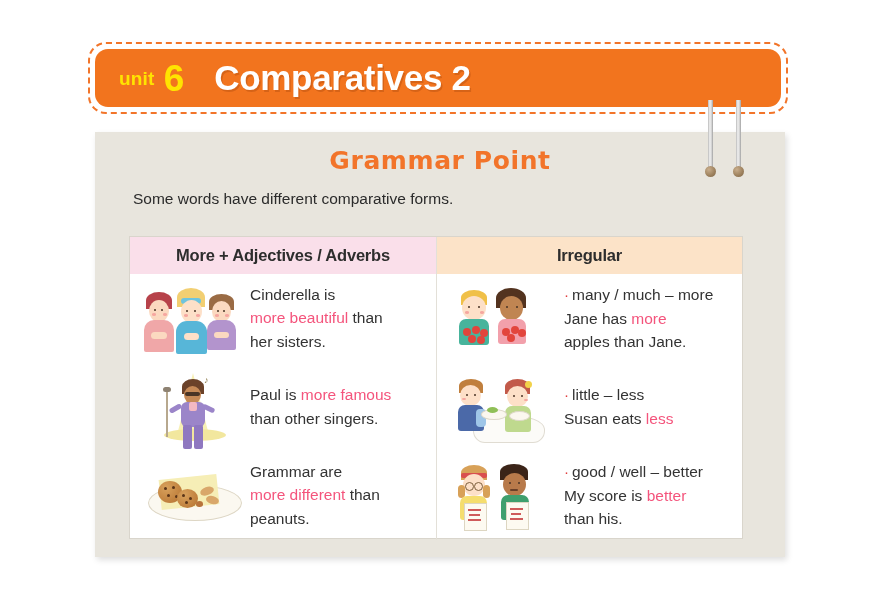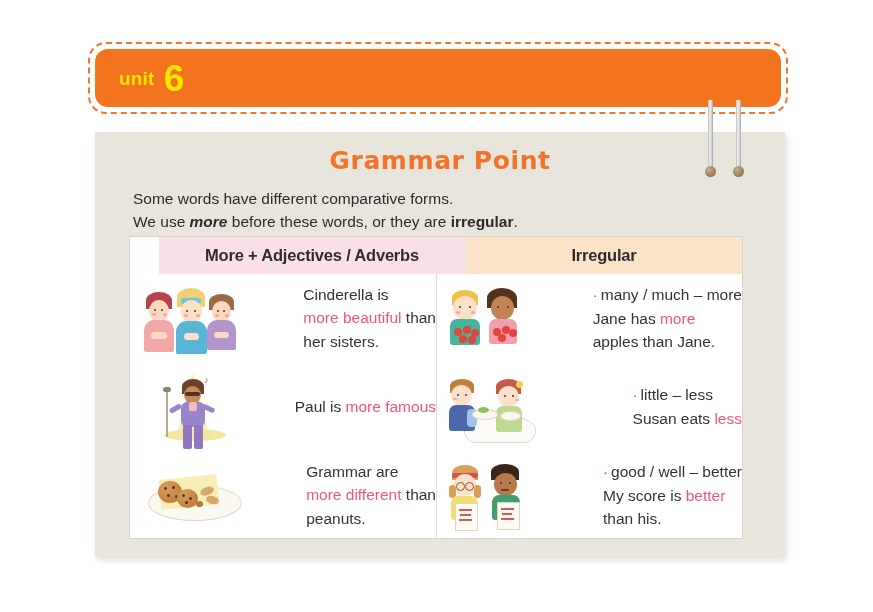--- a/index.html
+++ b/index.html
@@ -119,45 +119,43 @@
     border: 1px solid #d9d5cc;
     background: #ffffff;
     box-sizing: border-box;
     display: flex;
     flex-direction: column;
   }
   #table-head {
     display: flex;
     height: 37px;
     flex: 0 0 37px;
-    padding-left: 29px;
   }
   .th {
     display: flex;
     align-items: center;
     justify-content: center;
     font-size: 16.5px;
     font-weight: bold;
     color: #2d2d2d;
     letter-spacing: -.2px;
     box-sizing: border-box;
   }
   #th-left  { width: 306px; background: #fadfea; }
   #th-right { flex: 1; background: #fce3c8; border-left: 1px solid #e3e0d8; }
 
   #table-body { display: flex; flex: 1; }
   #col-left  { width: 306px; box-sizing: border-box; }
-  #col-right { flex: 1; border-left: 1px solid #e3e0d8; box-sizing: border-box; }
+  #col-right { flex: 1; border-left: 1px solid #e3e0d8; box-sizing: border-box; padding-left: 9px; }
 
   .row {
     display: flex;
     align-items: center;
     height: 88.5px;
     box-sizing: border-box;
-    justify-content: space-between;
   }
   .cell-art {
     width: 112px;
     height: 80px;
     flex: 0 0 112px;
     position: relative;
   }
   .cell-text {
     font-size: 15.5px;
     line-height: 1.52;
@@ -217,35 +215,35 @@
   .scribble { position:absolute;height:1.5px;background:#cf5a5a; }
   .apple { position:absolute;width:8px;height:8px;background:#e2453c;border-radius:50%; }
 </style>
 </head>
 <body>
 
 <div id="unit-banner-wrap">
   <div id="unit-banner">
     <span id="unit-word">unit</span>
     <span id="unit-number">6</span>
+    <span id="unit-title">Comparatives 2</span>
   </div>
 </div>
 
 <div class="pin" id="pin-a"></div>
 <div class="pin-head" id="pin-a-h"></div>
 <div class="pin" id="pin-b"></div>
 <div class="pin-head" id="pin-b-h"></div>
 
 <div id="panel">
 
   <div id="grammar-point-title">Grammar Point</div>
 
   <div id="intro-block">
     <div>Some words have different comparative forms.</div>
-    <div><span>We use </span><span class="bold-italic">more</span><span> before these words, or they are </span><span class="bold-only">irregular</span><span>.</span></div>
   </div>
 
   <div id="grammar-table">
 
     <div id="table-head">
       <div class="th" id="th-left">More + Adjectives / Adverbs</div>
       <div class="th" id="th-right">Irregular</div>
     </div>
 
     <div id="table-body">
@@ -312,20 +310,21 @@
               <div style="position:absolute;width:8px;height:9px;background:#f4b9c2;left:9px;top:23px;border-radius:2px;"></div>
               <div style="position:absolute;width:9px;height:24px;background:#8f78c0;left:3px;top:46px;border-radius:2px;"></div>
               <div style="position:absolute;width:9px;height:24px;background:#8f78c0;left:14px;top:46px;border-radius:2px;"></div>
               <div style="position:absolute;width:13px;height:5px;background:#9b85c9;left:-11px;top:27px;transform:rotate(-30deg);border-radius:3px;"></div>
               <div style="position:absolute;width:13px;height:5px;background:#9b85c9;left:22px;top:27px;transform:rotate(25deg);border-radius:3px;"></div>
             </div>
             <div style="position:absolute;left:66px;top:8px;color:#8c7a4a;font-size:9px;">♪</div>
           </div>
           <div class="cell-text">
             <div><span>Paul is </span><span class="hl">more famous</span></div>
+            <div>than other singers.</div>
           </div>
         </div>
 
         <div class="row">
           <div class="cell-art">
             <div class="plate"></div>
             <div class="napkin"></div>
             <div class="cookie" style="width:24px;height:22px;left:20px;top:26px;">
               <div class="chip" style="left:6px;top:6px;"></div>
                 <div class="chip" style="left:14px;top:5px;"></div>

